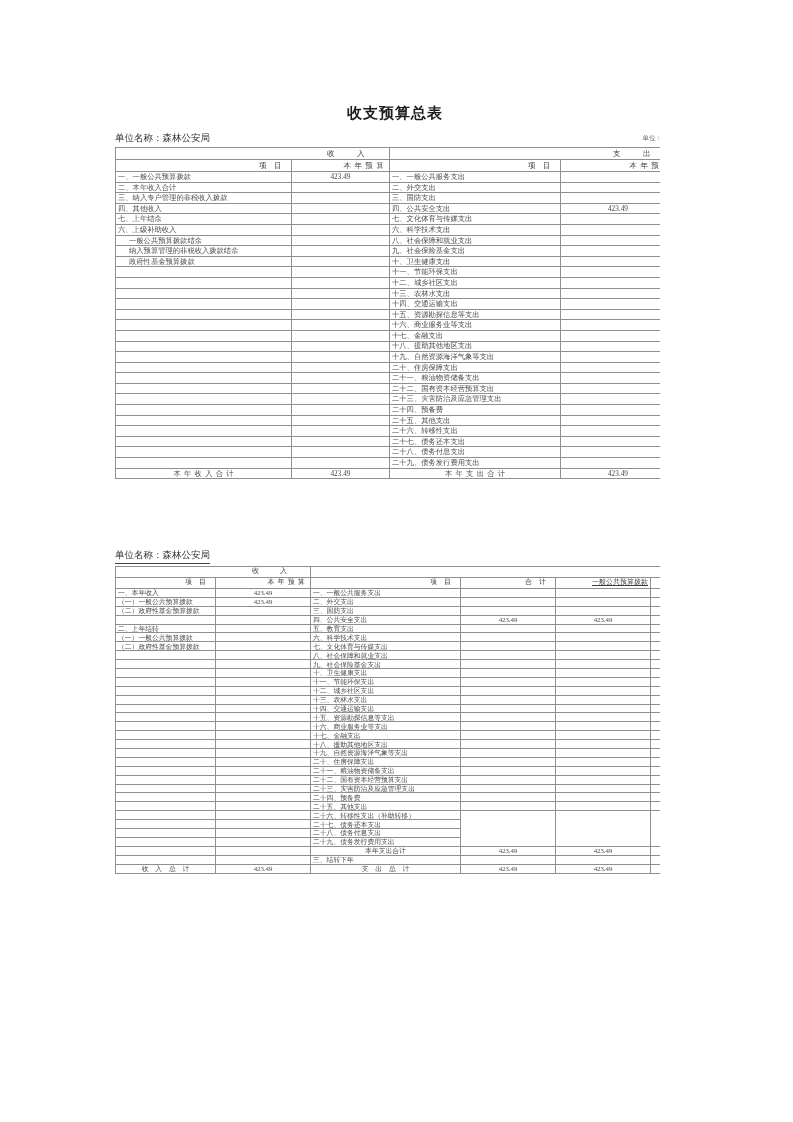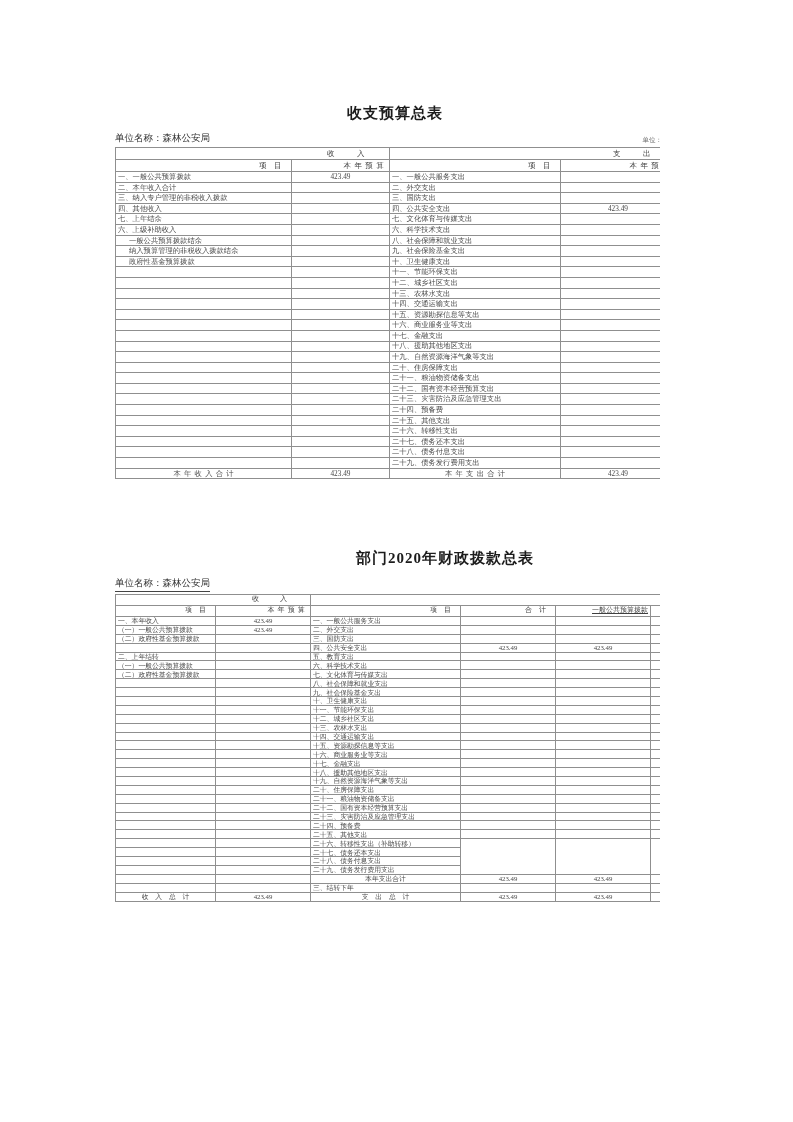--- a/index.html
+++ b/index.html
@@ -12,21 +12,21 @@
     overflow:hidden;
   }
   .doc{position:absolute;}
   #doc1{left:115px;top:104px;width:560px;}
   #doc2{left:115px;top:549px;width:660px;}
   .doc-title{
     margin:0 0 9px 0;
     font-size:15px;font-weight:bold;color:#1c1c1c;
     text-align:center;letter-spacing:1px;
   }
-  .meta{display:flex;justify-content:space-between;align-items:flex-end;margin-bottom:2px;}
+  .meta{display:flex;justify-content:space-between;align-items:center;margin-bottom:2px;}
   .unit-name{font-size:9.5px;color:#2e2e2e;}
   .unit-name.underlined{border-bottom:1px solid #444;padding-bottom:1px;}
   .unit-measure{font-size:6.5px;color:#6a6a6a;}
   table{border-collapse:collapse;width:100%;table-layout:fixed;}
   th,td{
     border:1px solid #8f8f8f;
     font-weight:normal;
     white-space:nowrap;overflow:hidden;
     line-height:1.05;
     padding:0 2px;
@@ -255,21 +255,20 @@
             <td class="ctr sp05">本年收入合计</td>
             <td class="val">423.49</td>
             <td class="ctr sp05">本年支出合计</td>
             <td class="val">423.49</td>
           </tr>
         </tbody>
     </table>
   </section>
 
   <section class="doc" id="doc2">
-    <h1 class="doc-title">部门2020年财政拨款总表</h1>
     <div class="meta">
       <span class="unit-name underlined">单位名称：森林公安局</span>
       <span class="unit-measure">单位：万元</span>
     </div>
     <table id="t2">
       <colgroup>
         <col style="width:100px">
           <col style="width:95px">
           <col style="width:150px">
           <col style="width:95px">

